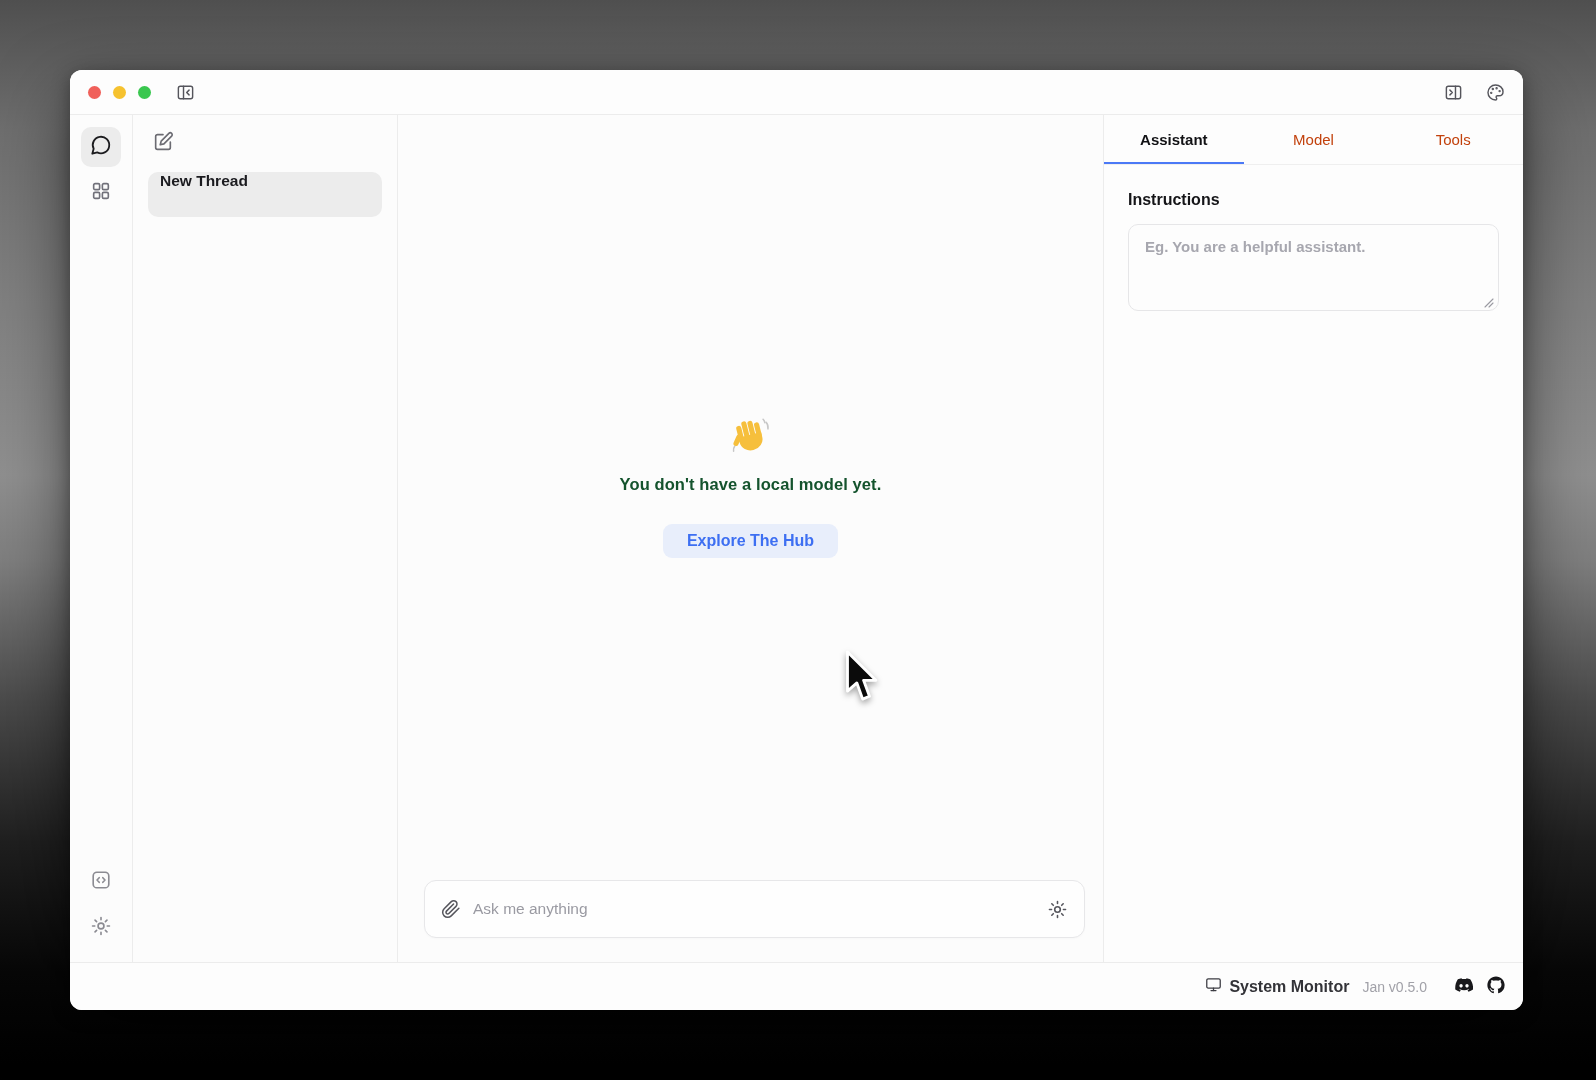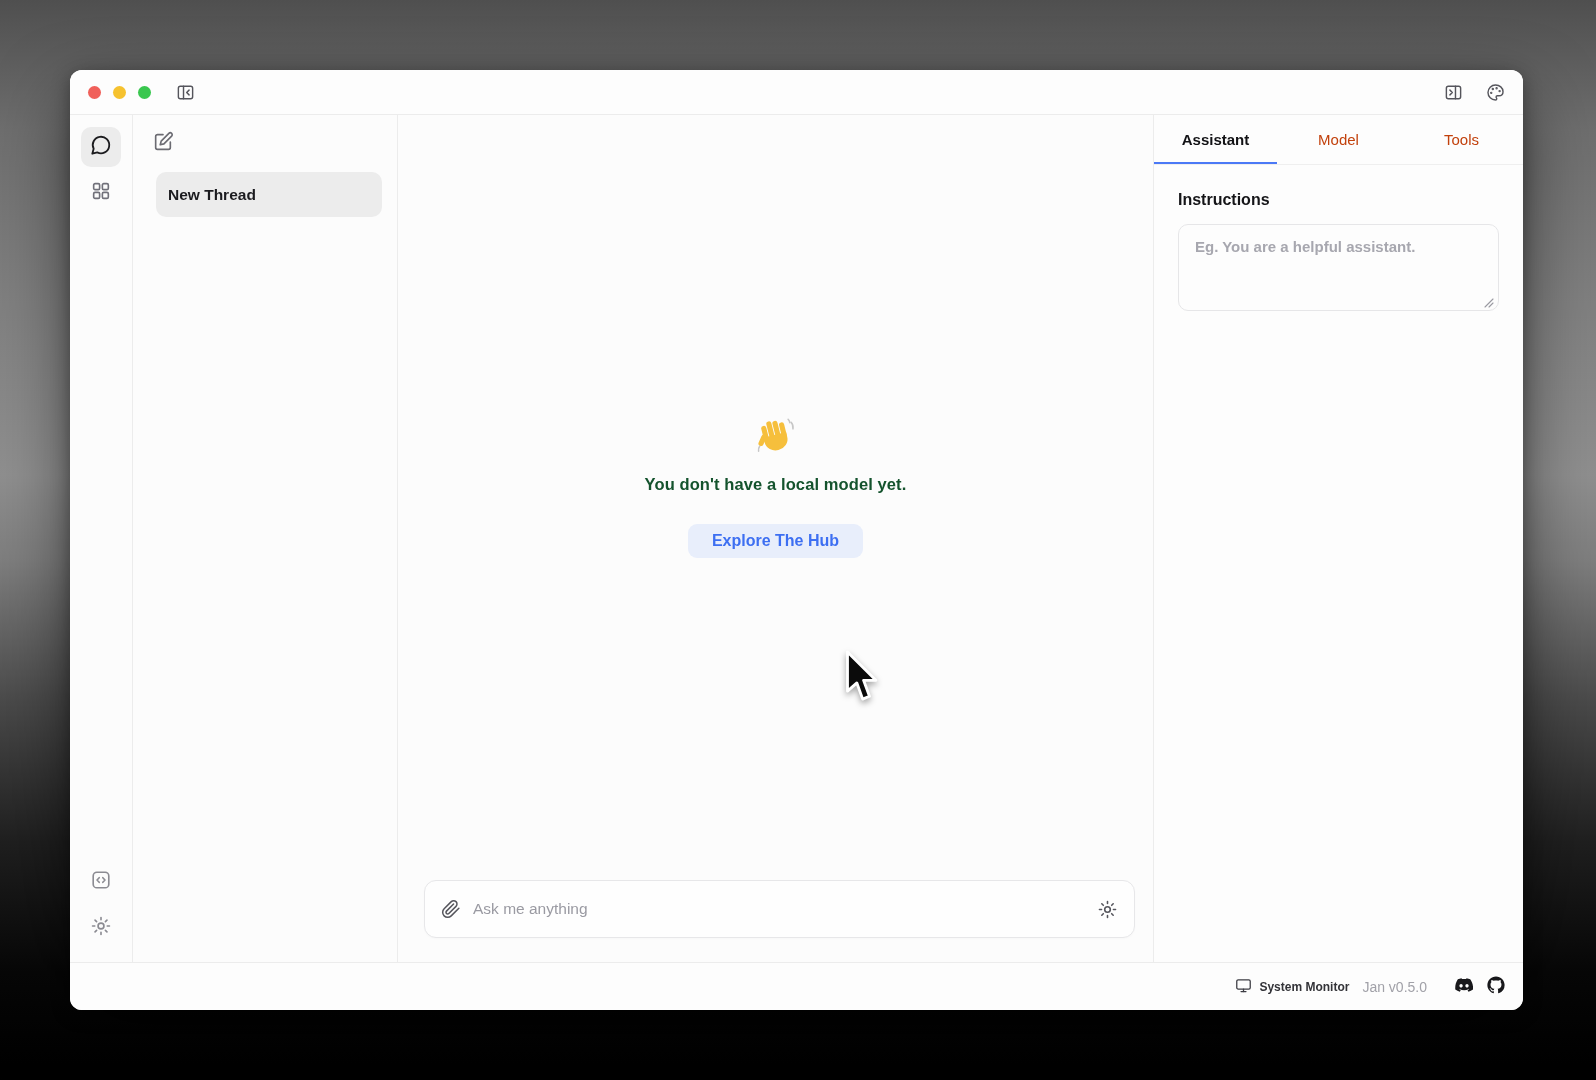--- a/index.html
+++ b/index.html
@@ -33,47 +33,47 @@
   .rail { width:63px; border-right:1px solid #ececec; display:flex; flex-direction:column; align-items:center; padding:12px 0 14px; }
   .rail-btn { width:40px; height:40px; border-radius:10px; display:grid; place-items:center; color:#71717a; margin-bottom:6px; }
   .rail-btn.active { background:#ececec; color:#1c1c1f; }
   .rail-btn svg { width:22px; height:22px; }
   .rail-bottom { margin-top:auto; display:flex; flex-direction:column; align-items:center; gap:6px; }
   .rail-bottom .rail-btn { color:#8b8b92; margin-bottom:0; }
 
   .threads { width:265px; border-right:1px solid #ececec; padding:16px 15px; }
   .compose-btn { width:26px; height:26px; color:#6b6b72; margin-left:2px; display:grid; place-items:center; }
   .compose-btn svg { width:22px; height:22px; }
-  .thread-item { margin-top:15px; height:45px; background:#ececec; border-radius:10px; display:flex; align-items:center; padding:0 12px; font-size:15.5px; font-weight:600; color:#1b1b1f;margin-left:8px; }
+  .thread-item { margin-top:15px; height:45px; background:#ececec; border-radius:10px; display:flex; padding:0 12px; font-size:15.5px; font-weight:600; color:#1b1b1f; }
 
   .main { flex:1; position:relative; }
   .empty-state { position:absolute; top:300px; left:0; right:0; display:flex; flex-direction:column; align-items:center; }
   .wave { width:44px; height:44px; }
   .empty-msg { margin-top:16px; font-size:16.5px; font-weight:600; color:#14532d; letter-spacing:.1px; }
   .hub-btn { margin-top:30px; padding:8px 24px; background:#e8eefb; color:#3d6ff2; border:none; border-radius:9px; font-family:inherit; font-size:16px; font-weight:700; }
 
   .chat-input { position:absolute; left:26px; right:18px; bottom:24px; height:58px; background:#fefefe; border:1px solid #e7e7e9; border-radius:12px; display:flex; align-items:center; padding:0 16px; box-shadow:0 1px 2px rgba(0,0,0,.02); }
   .chat-input .clip { width:20px; height:20px; color:#55555c; flex:0 0 auto; }
   .chat-input input { flex:1; border:none; outline:none; background:transparent; margin-left:12px; font-family:inherit; font-size:15.5px; color:#26262b; }
   .chat-input input::placeholder { color:#9a9aa2; }
   .chat-input .input-gear { width:21px; height:21px; color:#55555c; flex:0 0 auto; }
 
-  .right-panel { width:370px; border-left:1px solid #ececec; background:#fdfdfd; }
+  .right-panel { width:420px; border-left:1px solid #ececec; background:#fdfdfd; }
   .tabs { height:50px; display:flex; border-bottom:1px solid #efefef; }
   .tab { flex:1; display:grid; place-items:center; font-size:15px; color:#c2410c; cursor:default; }
   .tab.active { font-weight:700; color:#121215; box-shadow:inset 0 -2px 0 #4b79f6; }
   .panel-content { padding:26px 24px; }
   .section-title { font-size:16px; font-weight:700; color:#151518; }
   .textarea-wrap { position:relative; margin-top:15px; }
   .textarea-wrap textarea { width:100%; height:87px; border:1px solid #e6e6e8; border-radius:10px; background:#fdfdfd; padding:13px 16px; font-family:inherit; font-size:15px; color:#26262b; resize:none; outline:none;font-weight:bold; }
   .textarea-wrap textarea::placeholder { color:#a7a7af; }
   .resize-glyph { position:absolute; right:5px; bottom:7px; width:10px; height:10px; color:#9a9aa2; }
 
   .statusbar { height:48px; border-top:1px solid #ececec; background:#fdfdfd; display:flex; align-items:center; justify-content:flex-end; padding:0 18px; }
-  .sys-mon { display:flex; align-items:center; gap:7px; color:#333338; font-size:12px; font-weight:600; }
+  .sys-mon { display:flex; align-items:center; gap:7px; color:#333338; font-size:16px; font-weight:600; }
   .sys-mon svg { width:17px; height:17px; color:#3c3c43; }
   .version { margin-left:13px; font-size:14px; color:#a1a1a8;text-align:center; }
   .social { display:flex; align-items:center; gap:14px; margin-left:28px; color:#18181b; }
   .social svg { width:18px; height:18px; }
 
   .cursor { position:absolute; left:445px; top:534px; width:36px; height:56px; filter:drop-shadow(0 3px 3px rgba(0,0,0,.35)); pointer-events:none; }
 
   svg.stroke-ic { fill:none; stroke:currentColor; stroke-width:1.8; stroke-linecap:round; stroke-linejoin:round; }
 </style>
 </head>

